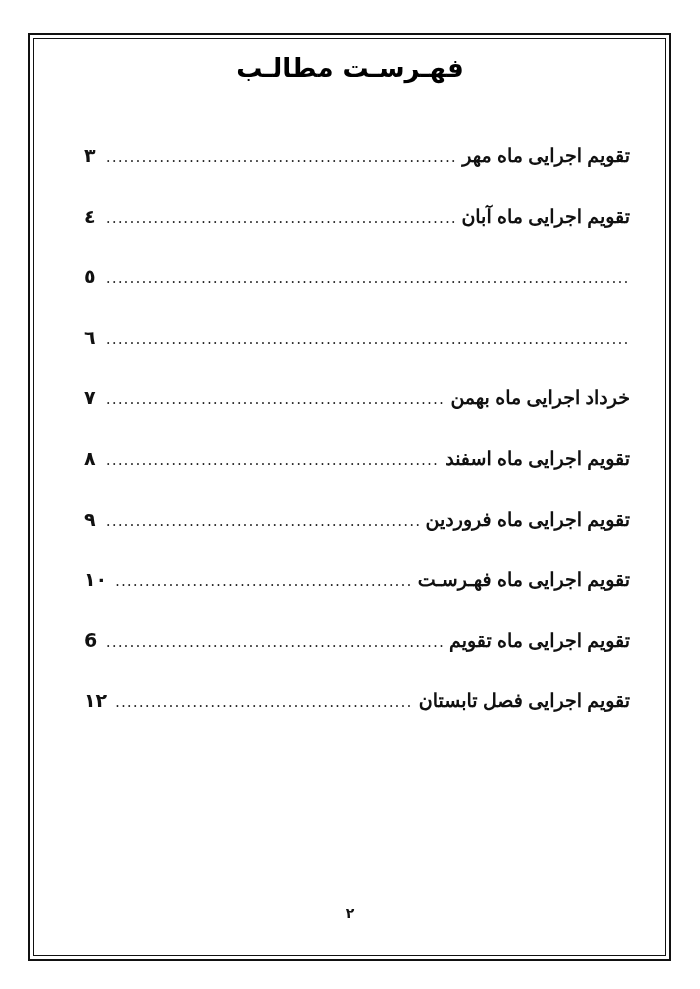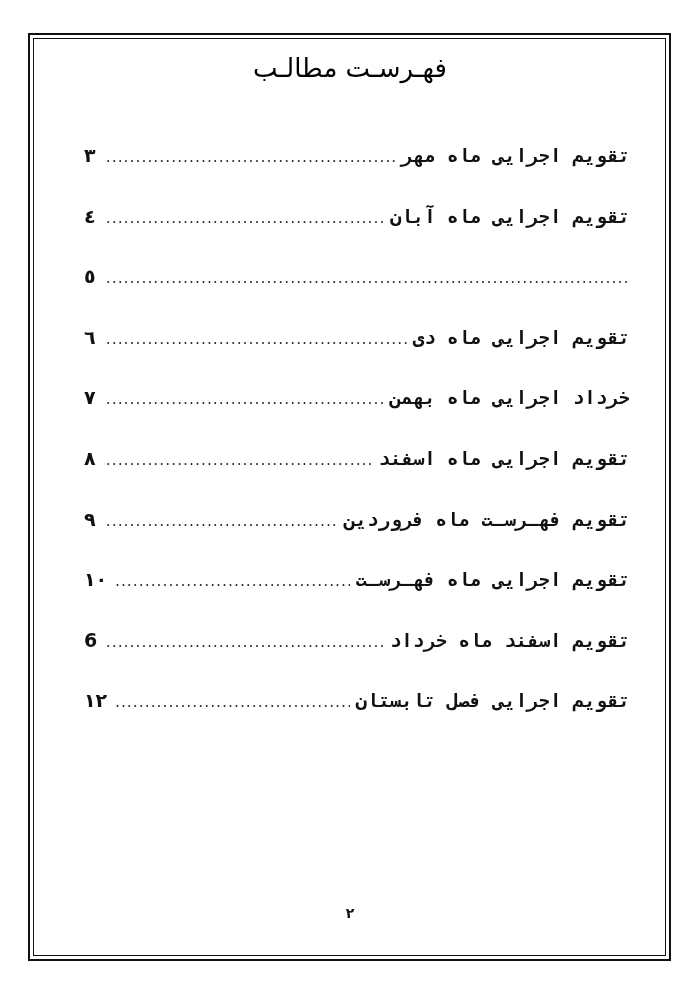--- a/index.html
+++ b/index.html
@@ -32,21 +32,21 @@
       border: 1px solid #111111;
     }
     .title {
       position: absolute;
       left: 0;
       right: 0;
       top: 50px;
       text-align: center;
       direction: rtl;
       font-family: "DejaVu Sans", sans-serif;
-      font-weight: normal;
+      font-weight: bold;
       font-size: 26px;
       line-height: 36px;
       color: #000000;
     }
     .toc {
       position: absolute;
       left: 84px;
       top: 137px;
       width: 546px;
       margin: 0;
@@ -59,21 +59,21 @@
       flex-direction: row;
       align-items: baseline;
       height: 60.6px;
       font-size: 19px;
       line-height: 36px;
       white-space: nowrap;
     }
     .toc-label {
       flex: 0 0 auto;
       font-weight: bold;
-      font-family: Liberation Mono, monospace;
+      font-family: Liberation Sans, sans-serif;
       padding-left: 6px;
     }
     .toc-leader {
       flex: 1 1 auto;
       overflow: hidden;
       font-size: 14px;
       letter-spacing: 1.5px;
       color: #222222;
       direction: ltr;
       text-align: right;
@@ -115,46 +115,45 @@
   <li class="toc-row">
     <span class="toc-label">تقویم اجرایی ماه آبان</span>
     <span class="toc-leader">................................................................................................................................</span>
     <span class="toc-page">٤</span>
   </li>
   <li class="toc-row">
     <span class="toc-leader">................................................................................................................................</span>
     <span class="toc-page">٥</span>
   </li>
   <li class="toc-row">
-    <span class="toc-label">تقویم اجرایی ماه دی</span>
     <span class="toc-leader">................................................................................................................................</span>
     <span class="toc-page">٦</span>
   </li>
   <li class="toc-row">
     <span class="toc-label">خرداد اجرایی ماه بهمن</span>
     <span class="toc-leader">................................................................................................................................</span>
     <span class="toc-page">۷</span>
   </li>
   <li class="toc-row">
     <span class="toc-label">تقویم اجرایی ماه اسفند</span>
     <span class="toc-leader">................................................................................................................................</span>
     <span class="toc-page">۸</span>
   </li>
   <li class="toc-row">
-    <span class="toc-label">تقویم فهـرسـت ماه فروردین</span>
+    <span class="toc-label">تقویم اجرایی ماه فروردین</span>
     <span class="toc-leader">................................................................................................................................</span>
     <span class="toc-page">۹</span>
   </li>
   <li class="toc-row">
     <span class="toc-label">تقویم اجرایی ماه فهـرسـت</span>
     <span class="toc-leader">................................................................................................................................</span>
     <span class="toc-page">۱۰</span>
   </li>
   <li class="toc-row">
-    <span class="toc-label">تقویم اسفند ماه خرداد</span>
+    <span class="toc-label">تقویم اجرایی ماه تقویم</span>
     <span class="toc-leader">................................................................................................................................</span>
     <span class="toc-page">6</span>
   </li>
   <li class="toc-row">
     <span class="toc-label">تقویم اجرایی فصل تابستان</span>
     <span class="toc-leader">................................................................................................................................</span>
     <span class="toc-page">۱۲</span>
   </li>
 </ul>
 

